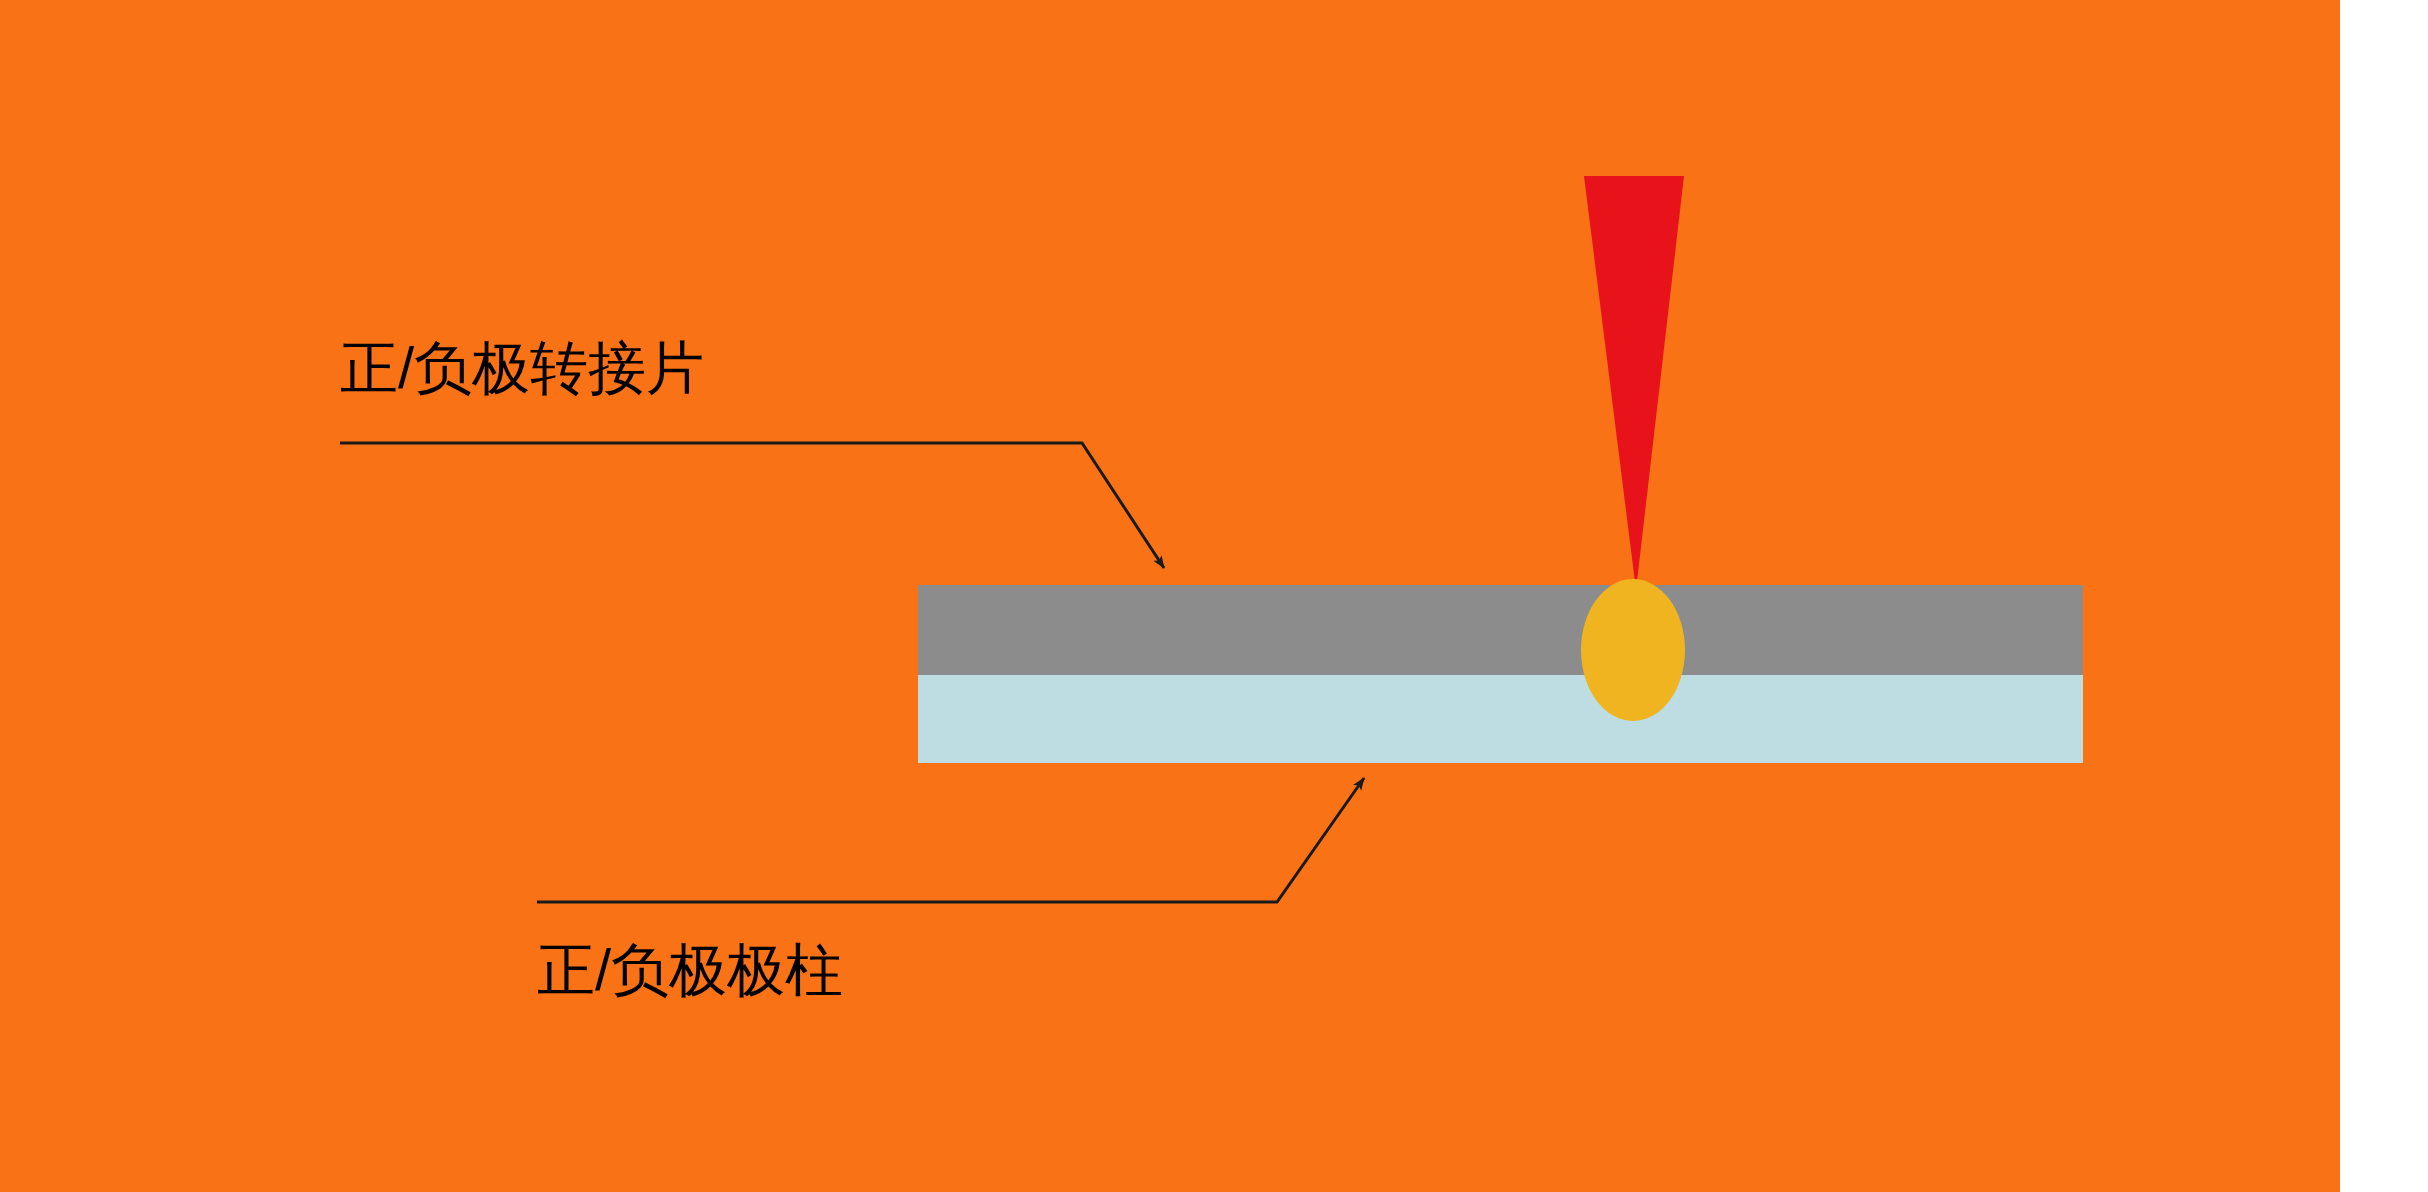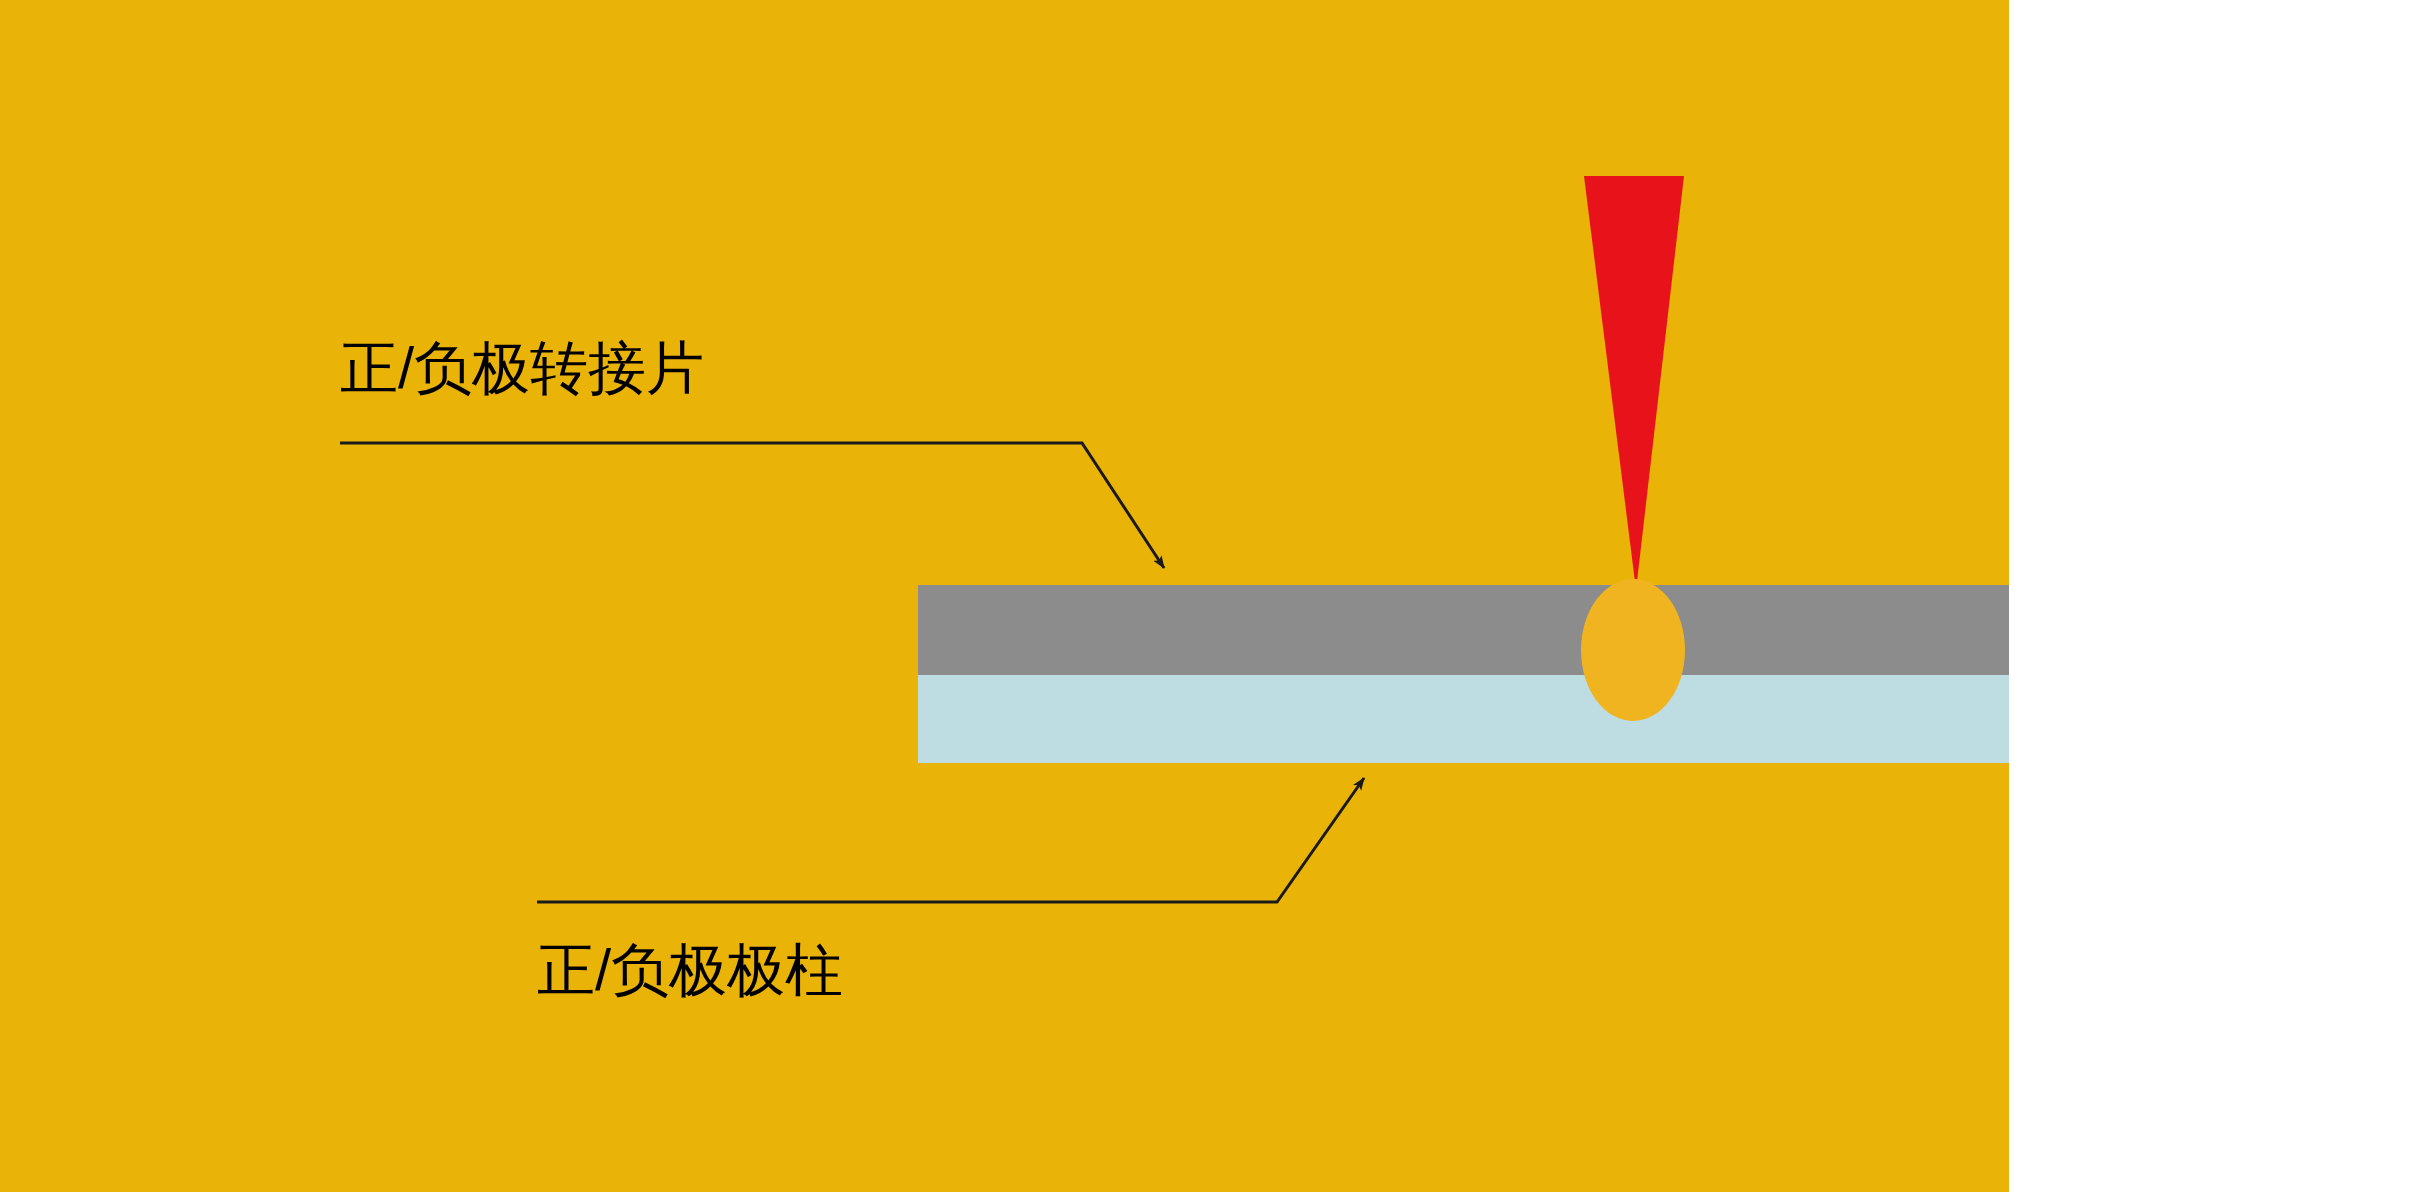--- a/index.html
+++ b/index.html
@@ -3,23 +3,23 @@
 <meta charset="utf-8">
 <style>
   html, body {
     margin: 0;
     padding: 0;
     background: #ffffff;
     font-family: "Liberation Sans", "DejaVu Sans", sans-serif;
   }
   .canvas {
     position: relative;
-    width: 2009px;
+    width: 2340px;
     height: 1192px;
-    background: #eab308;
+    background: #f97316;
     overflow: hidden;
   }
   svg {
     display: block;
     width: 2428px;
     height: 1192px;
   }
   .leader {
     fill: none;
     stroke: #1a1a1a;

